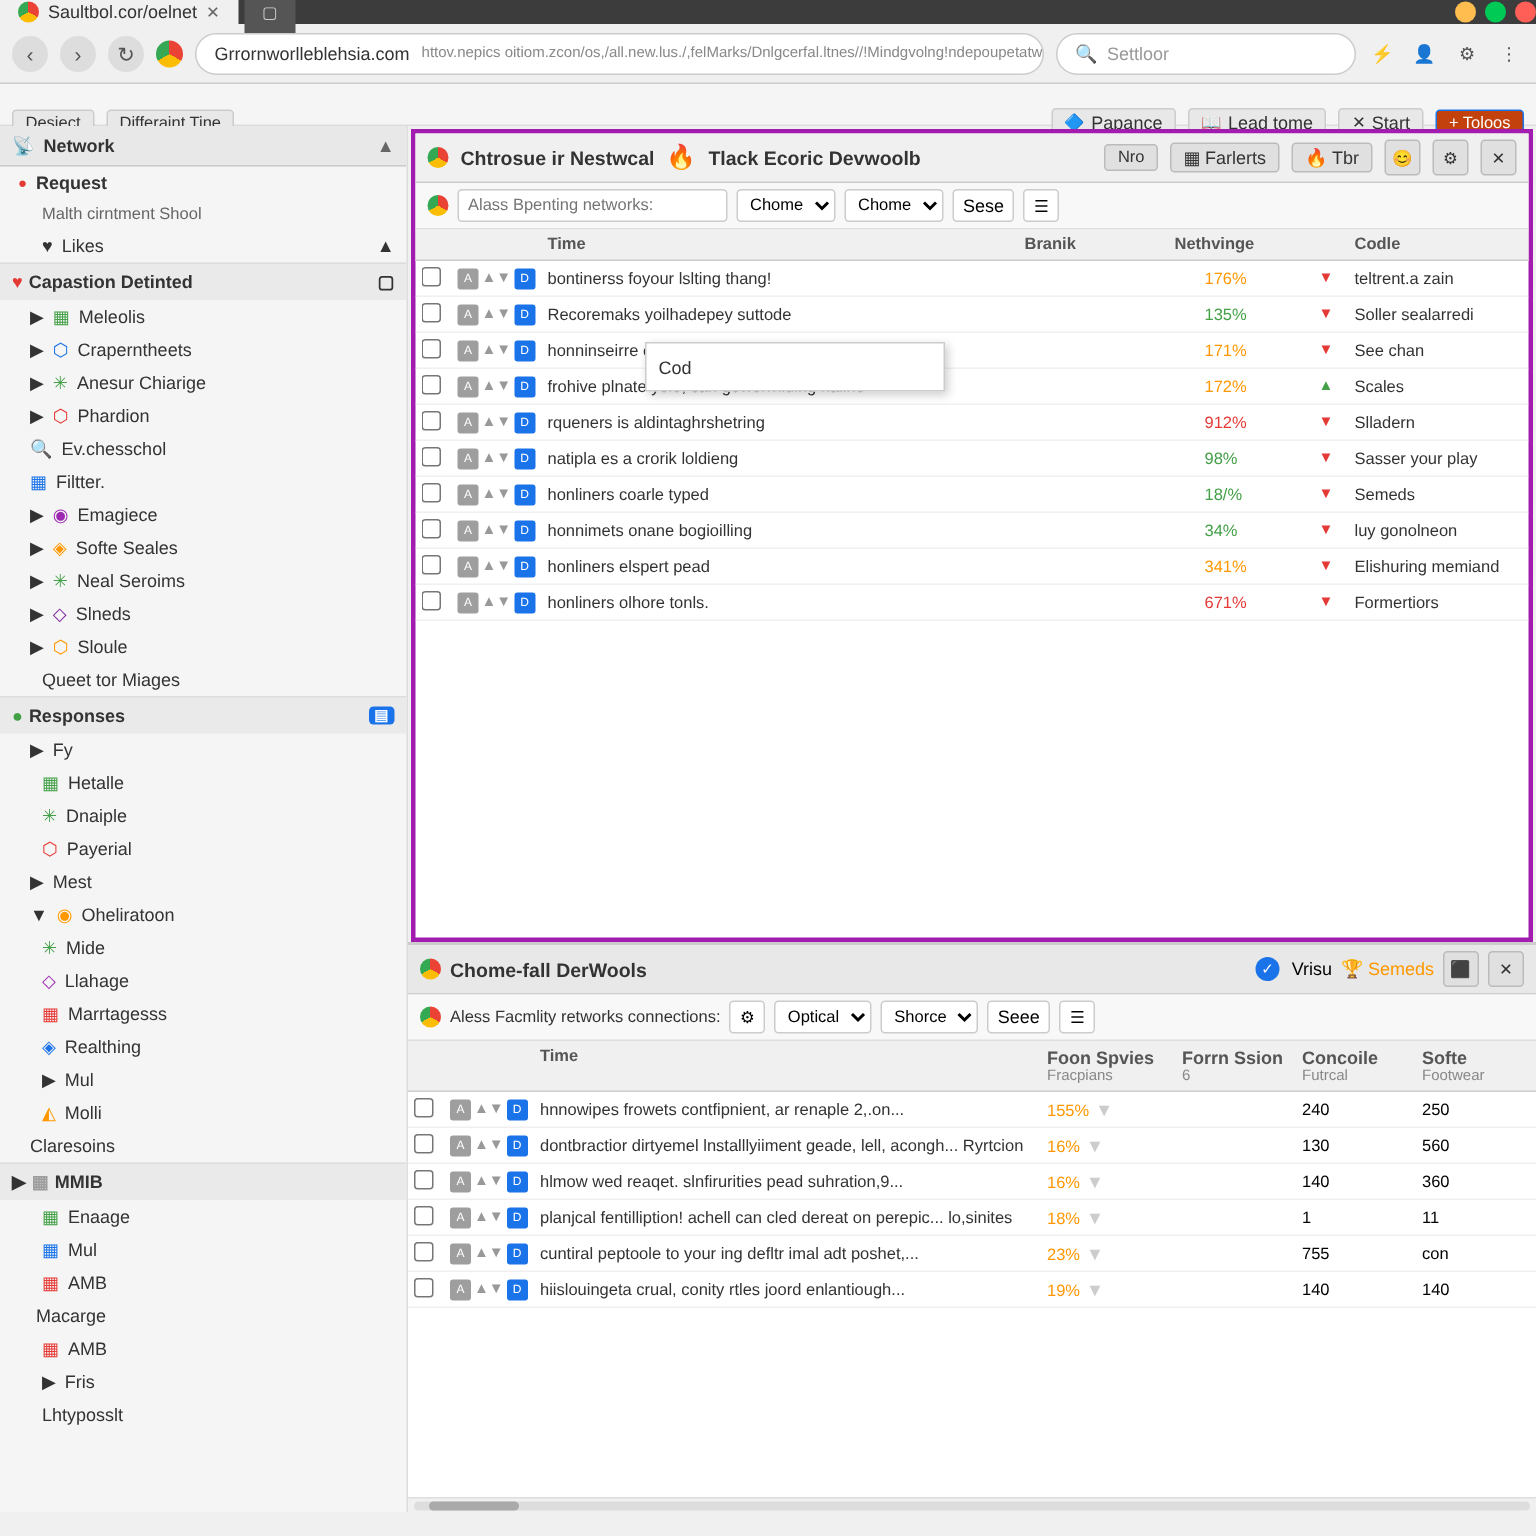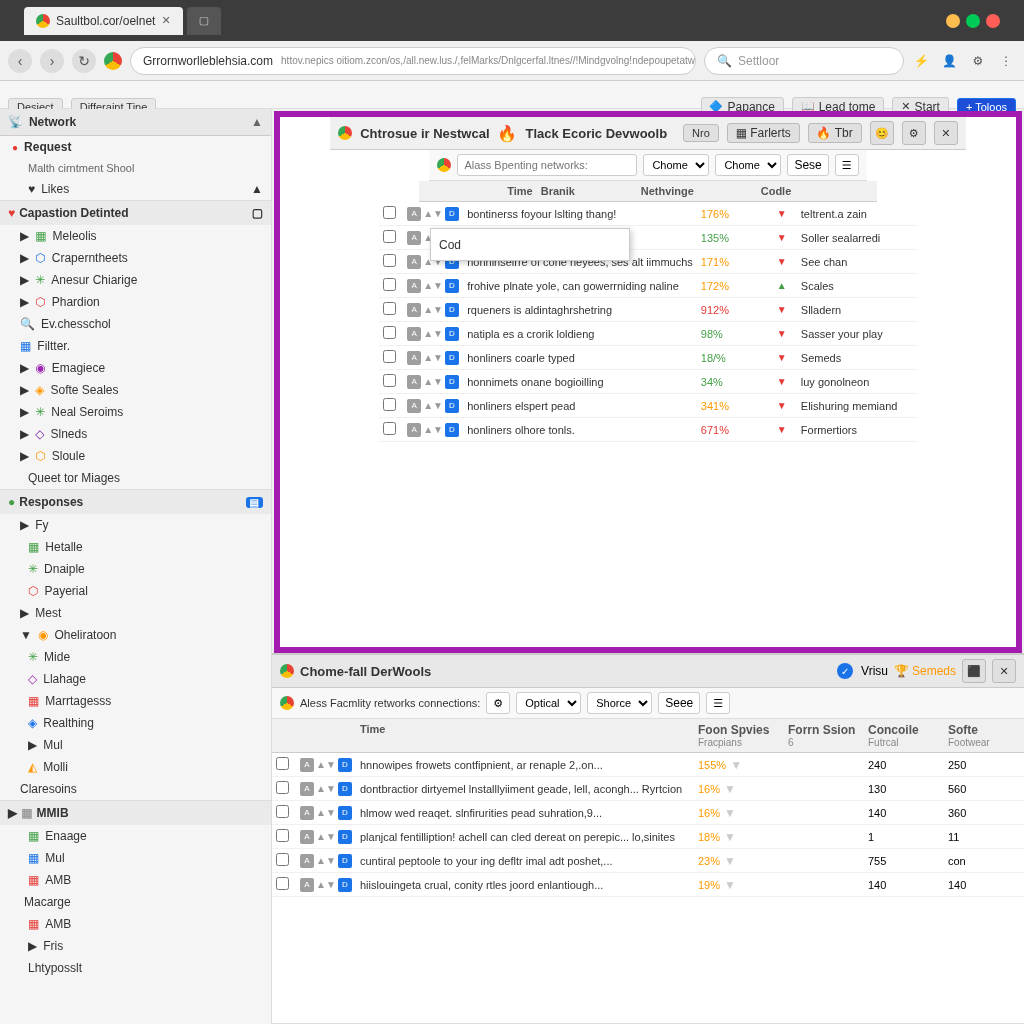--- a/index.html
+++ b/index.html
@@ -1,24 +1,24 @@
 <!DOCTYPE html>
 <html><head>
   <meta charset="utf-8">
   <style>
     * { box-sizing: border-box; margin: 0; padding: 0; font-family: Arial, sans-serif; font-size: 12px; }
     body { width: 1024px; height: 1024px; overflow: hidden; background: #f0f0f0; }
 
     
     .browser-titlebar {
       background: #3c3c3c;
-      height: 41px;
-      display: flex;
-      align-items: center;
-      padding: 0 24px;
+      height: 16px;
+      display: flex;
+      align-items: center;
+      padding: 0 0;
       color: #ccc;
     }
     .tab-bar {
       display: flex;
       align-items: center;
       flex: 1;
     }
     .tab-active {
       background: #f0f0f0;
       color: #333;
@@ -131,21 +131,21 @@
       padding: 2px 8px;
       cursor: pointer;
       font-size: 11px;
       color: #333;
       display: flex;
       align-items: center;
       gap: 4px;
       margin-top: 24px;
     }
     .bookmark-btn.blue {
-      background: #1d4ed8;
+      background: #c2410c;
       border-color: #1a73e8;
       color: white;
     }
     .bookmark-separator { flex: 1; }
 
     
     .main-layout {
       display: flex;
       height: calc(1024px - 100px);
     }
@@ -216,24 +216,23 @@
       display: flex;
       flex-direction: column;
       overflow: hidden;
     }
 
     
     .devtools-panel {
       flex: 1;
       display: flex;
       flex-direction: column;
-      border: 6px solid #a21caf;
+      border: 3px solid #a21caf;
       margin: 2px;
       background: white;
-      align-items: center;
     }
     .devtools-toolbar {
       background: #f0f0f0;
       border-bottom: 1px solid #ccc;
       padding: 4px 8px;
       display: flex;
       align-items: center;
       gap: 8px;
       min-height: 32px;
     }

